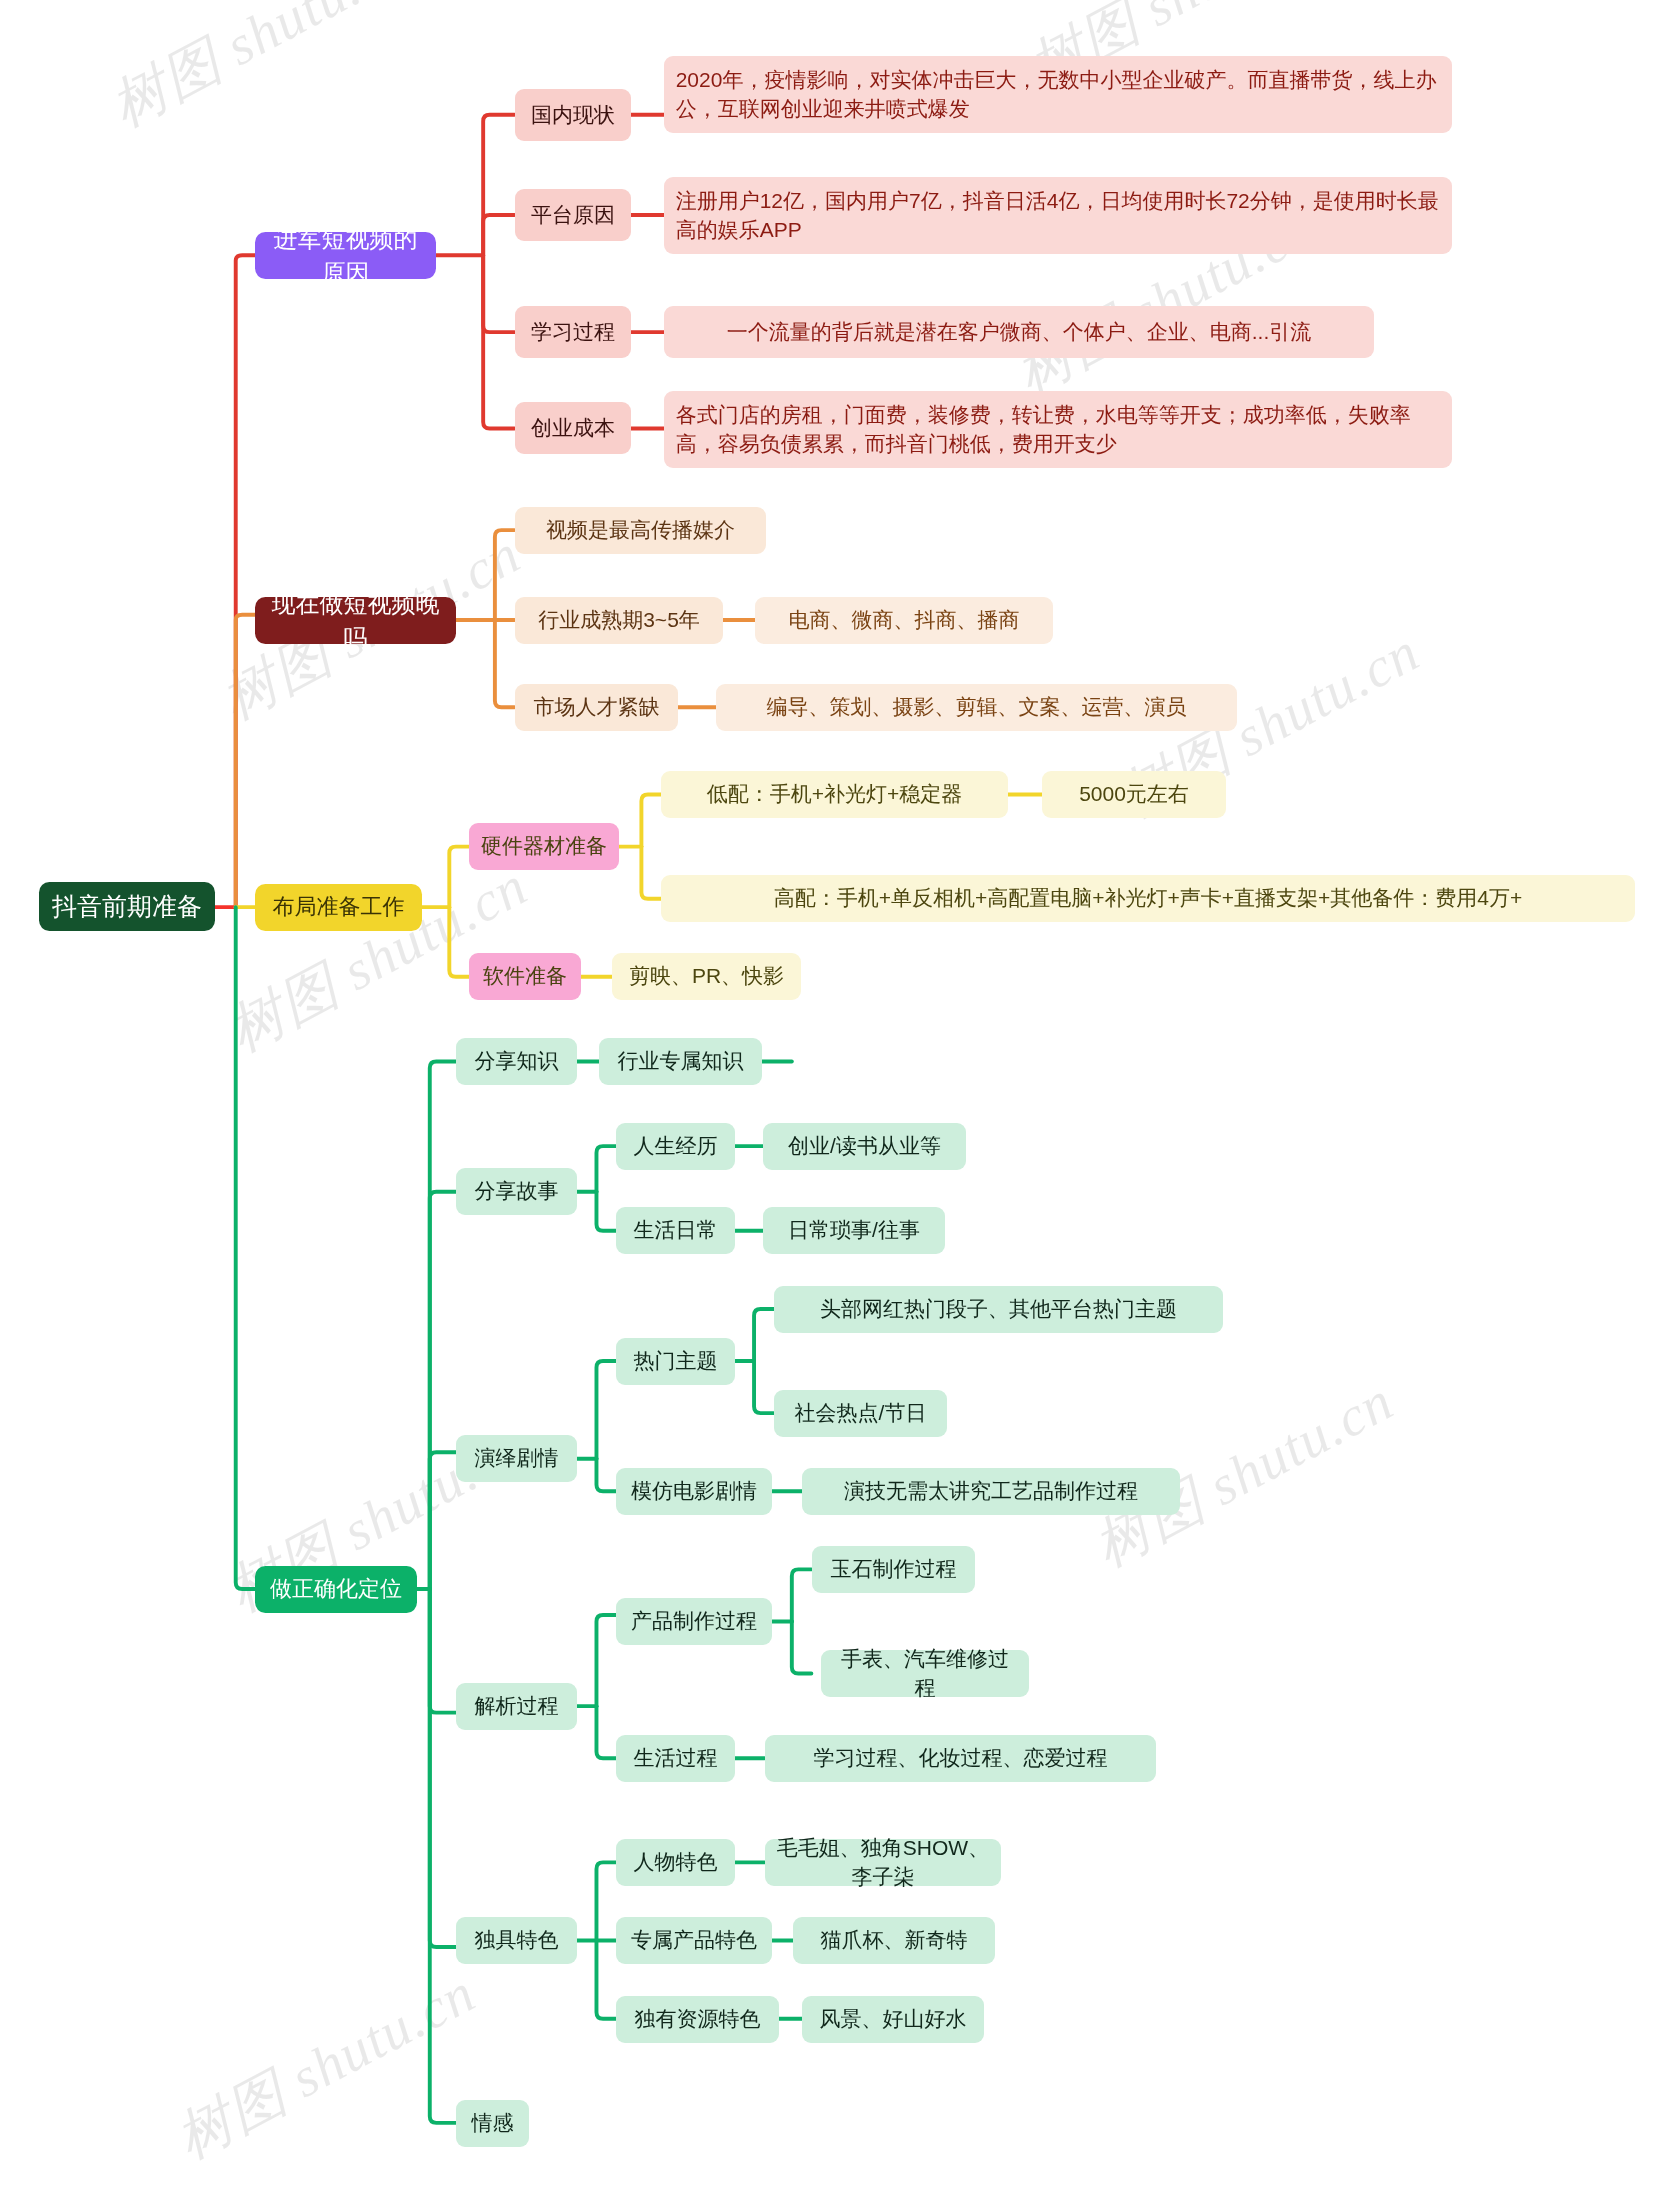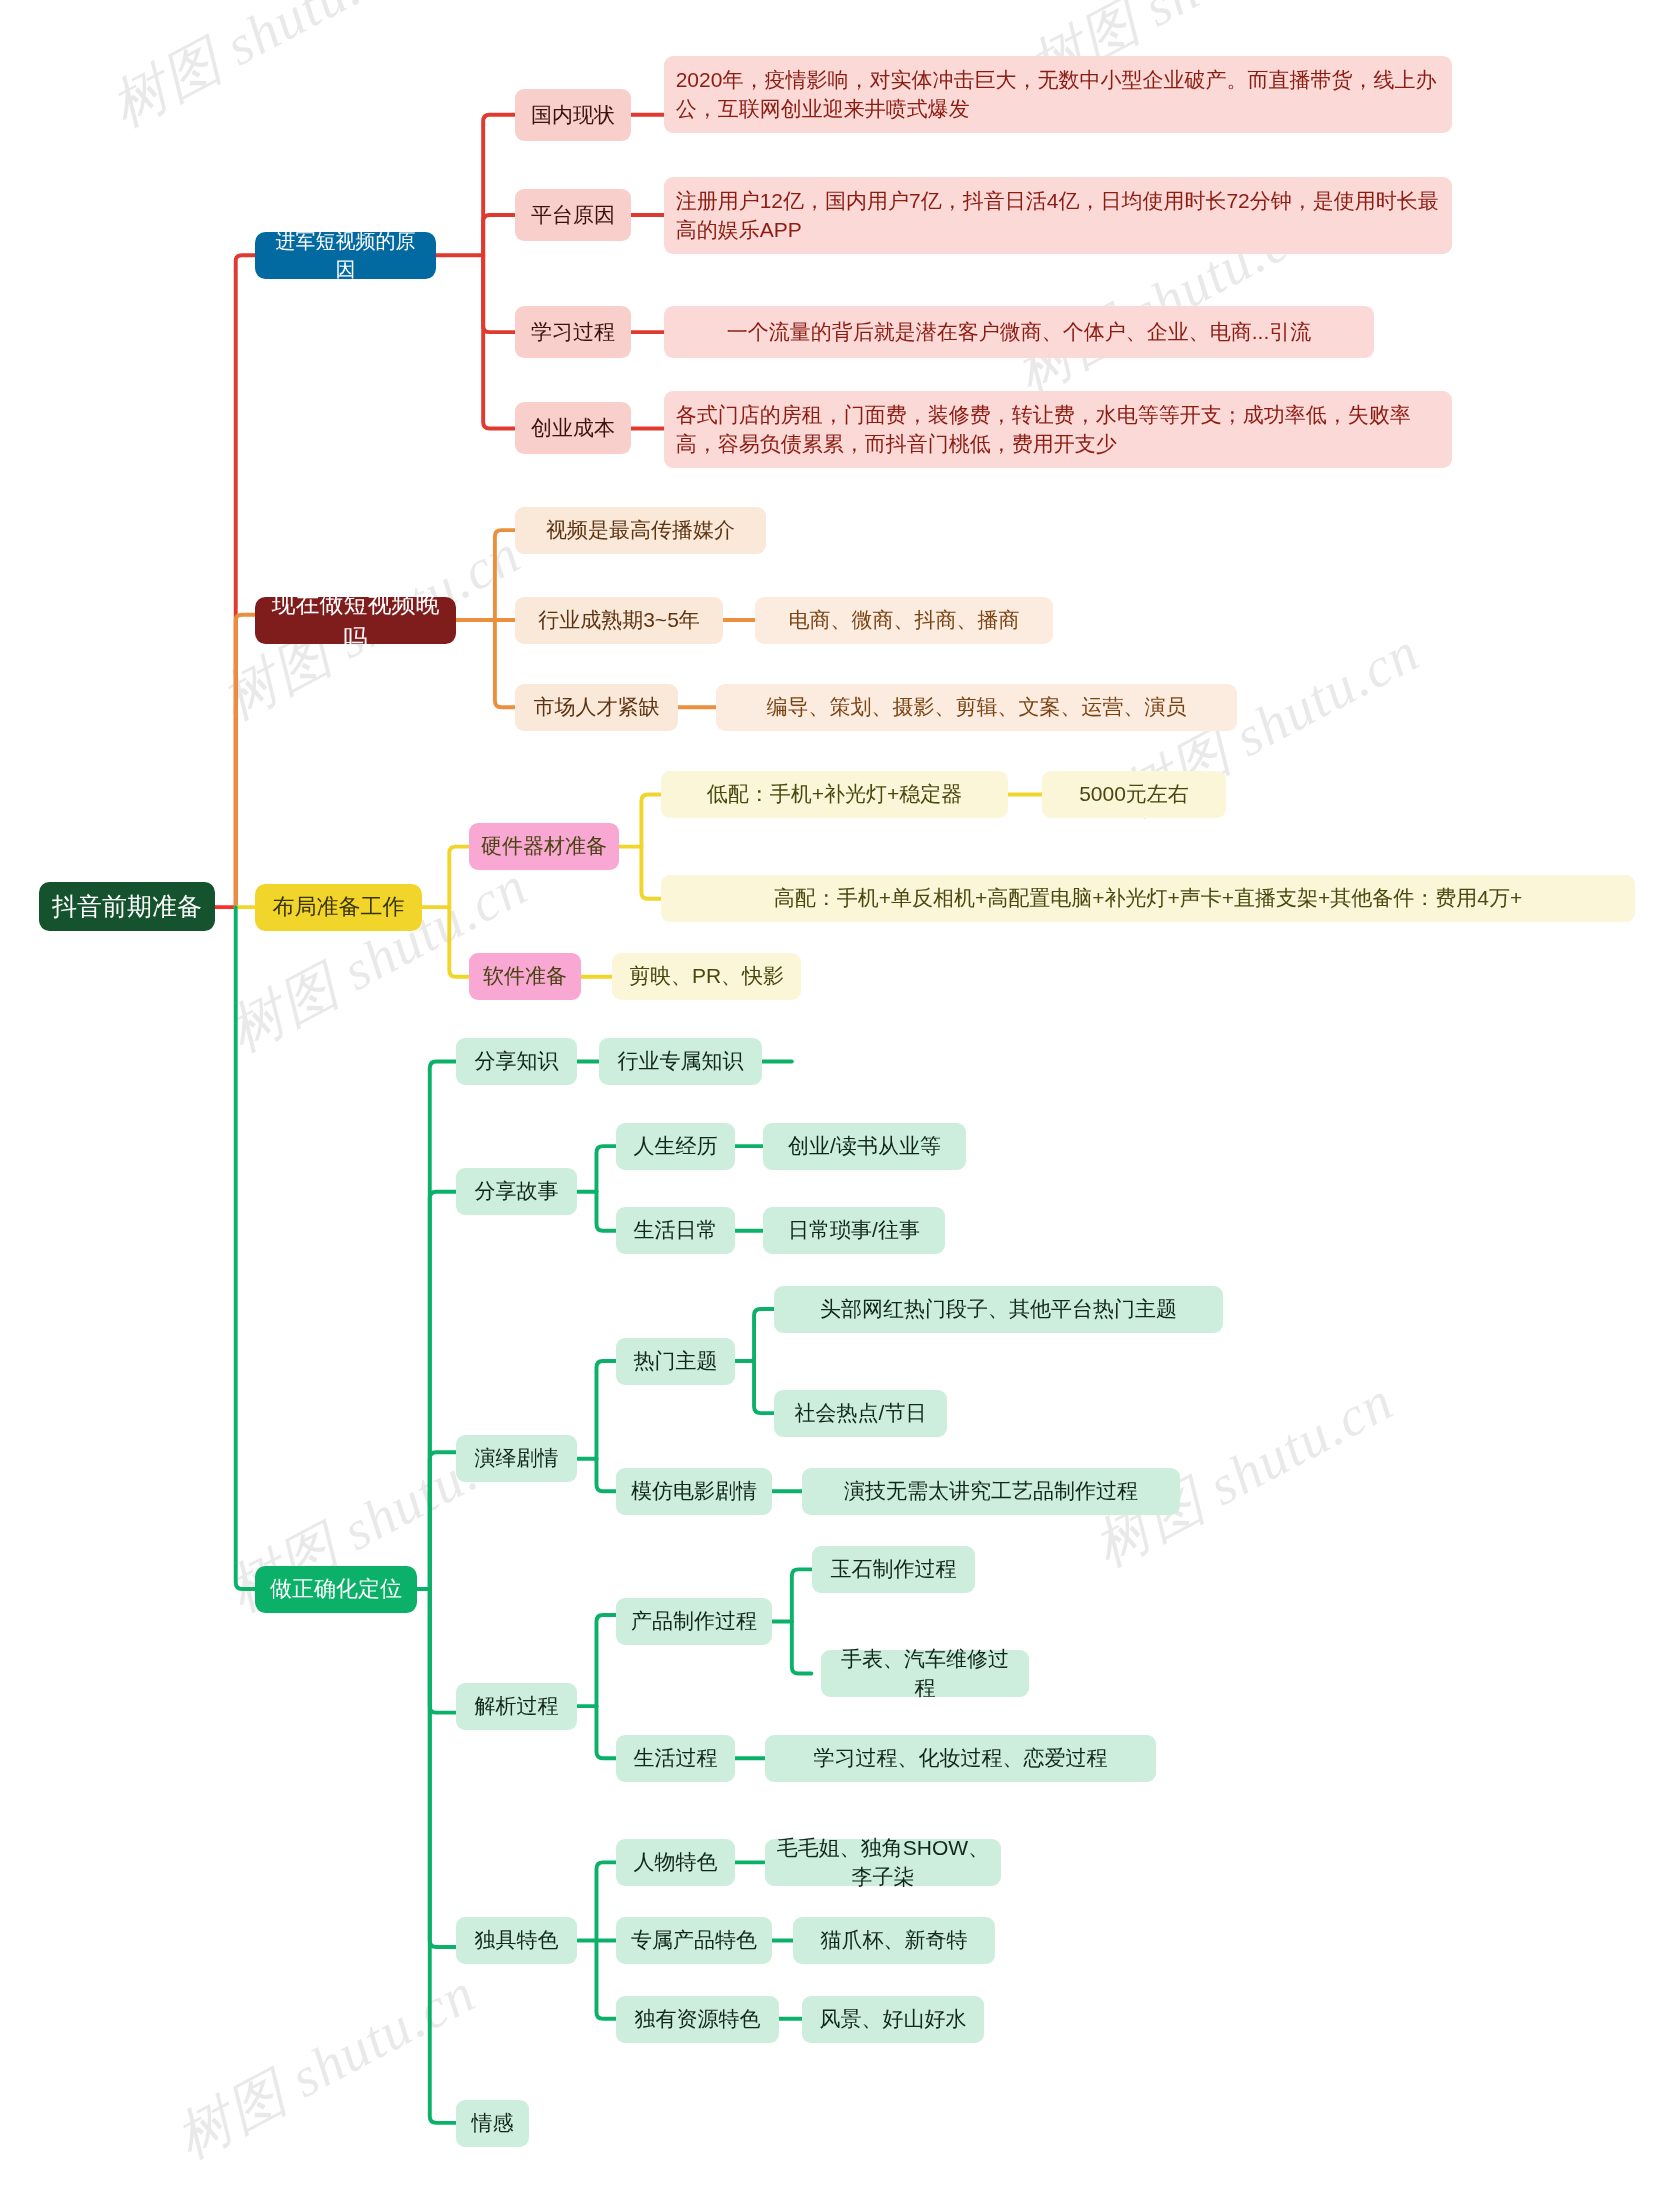--- a/index.html
+++ b/index.html
@@ -52,21 +52,21 @@
 
   .root {
     background: #14532d;
     color: #ffffff;
     font-size: 25px;
     border-radius: 10.4px;
     font-weight: 400;
   }
 
   
-  .lv1-red { background:#0369a1; color:#ffffff; font-size:20px; border-radius:10.4px; }
+  .lv1-red { background:#8b5cf6; color:#ffffff; font-size:24px; border-radius:10.4px; }
   .red-2   { background:#f9cfcb; color:#3b1210; font-size:21px; }
   .red-3   { background:#fad9d6; color:#8c1b12; font-size:21px; }
 
   
   .lv1-orange { background:#7f1d1d; color:#ffffff; font-size:24px; border-radius:10.4px; }
   .or-2 { background:#fae8d8; color:#5c3413; font-size:21px; }
   .or-3 { background:#fbecdf; color:#7a4313; font-size:21px; }
 
   
   .lv1-yellow { background:#f2d52b; color:#3a3305; font-size:22px; border-radius:10.4px; }

